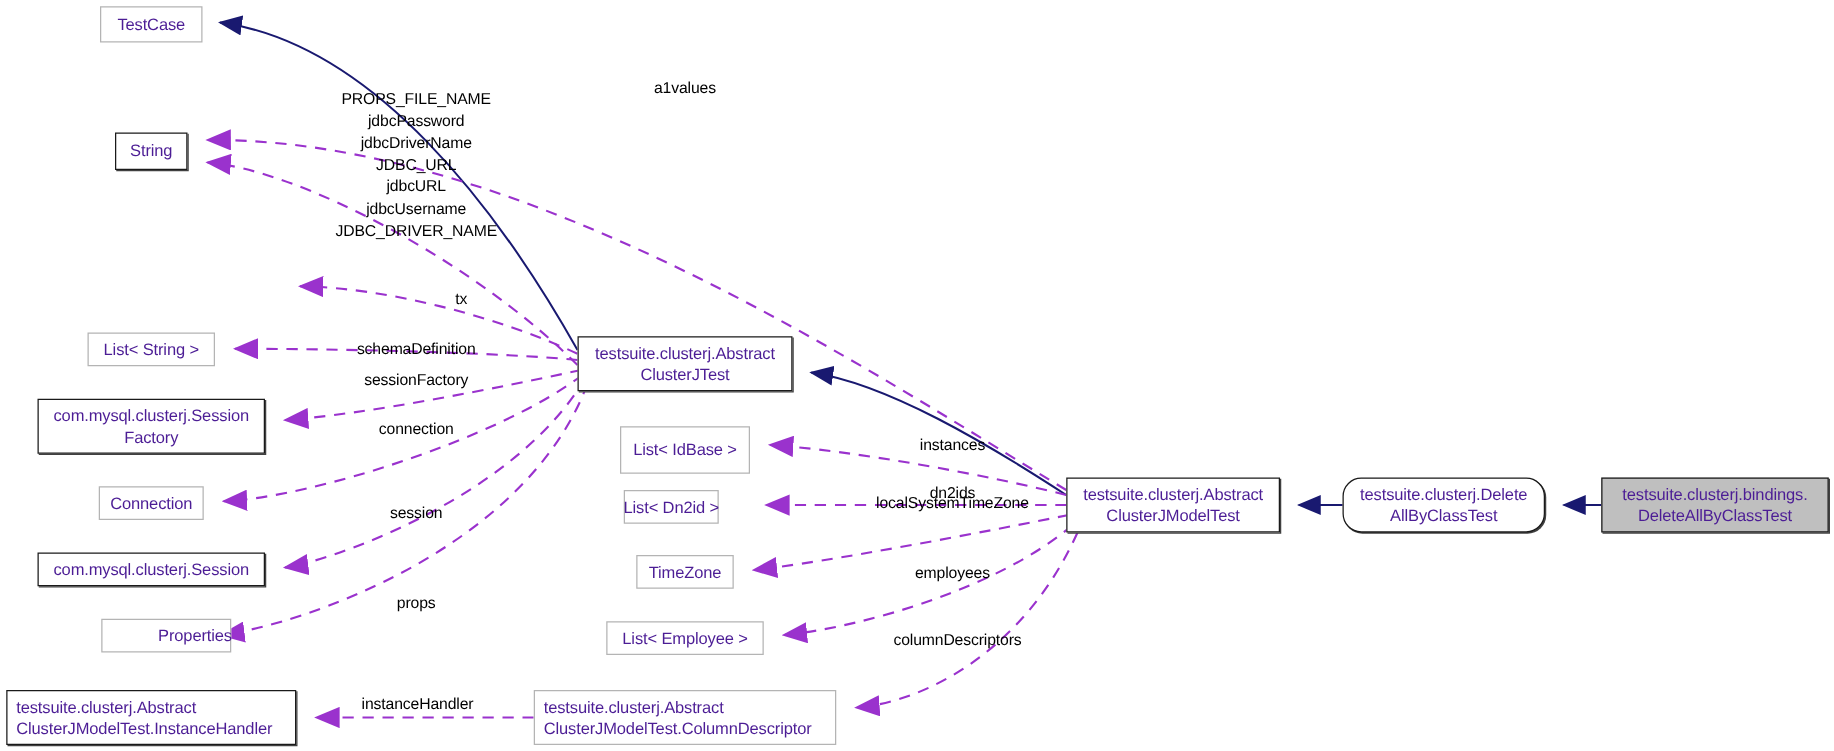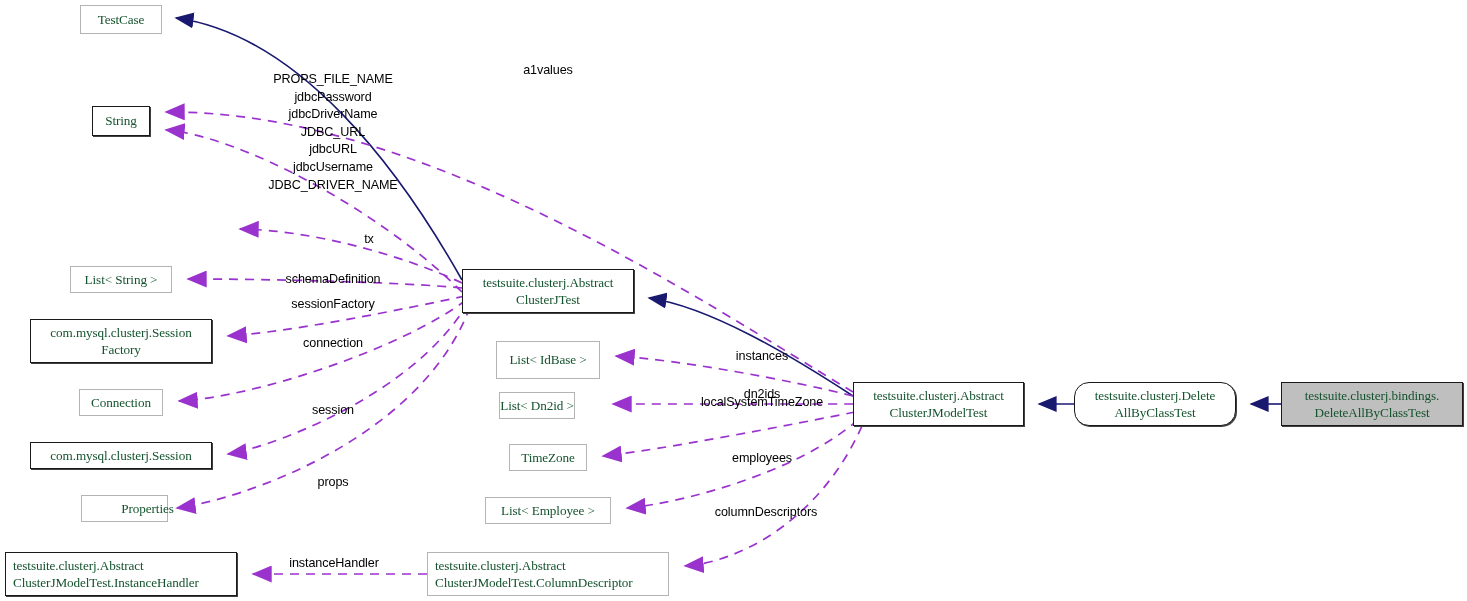--- a/index.html
+++ b/index.html
@@ -26,26 +26,25 @@
   }
   .uml-node {
     position: absolute;
     box-sizing: border-box;
     display: flex;
     align-items: center;
     justify-content: center;
     text-align: center;
     font-size: 13.2px;
     line-height: 17.5px;
-    color: #14532d;
+    color: #4c1d95;
     background: #ffffff;
     border: 1px solid #b4b4b4;
     white-space: pre;
     letter-spacing: -0.1px;
-    font-family: Liberation Serif, serif;
   }
   .uml-node.border-dark {
     border: 1px solid #1a1a1a;
     box-shadow: 1px 1px 0 0 #404040;
   }
   .uml-node.fill-gray {
     background: #bfbfbf;
     border: 1px solid #1a1a1a;
     box-shadow: 1px 1px 0 0 #404040;
   }
@@ -129,21 +128,21 @@
   </div>
 
   <div class="uml-node" style="left:79px;  top:389px; width:84px;  height:27px;">
     <span>Connection</span>
   </div>
 
   <div class="uml-node border-dark" style="left:30px;  top:442px; width:182px; height:27px;">
     <span>com.mysql.clusterj.Session</span>
   </div>
 
-  <div class="uml-node" style="left:81px;  top:495px; width:87px;  height:27px;padding-left:46px;">
+  <div class="uml-node" style="left:81px;  top:495px; width:104px;  height:27px;padding-left:46px;">
     <span>Properties</span>
   </div>
 
   <div class="uml-node border-dark align-left" style="left:5px;   top:552px; width:232px; height:44px;">
     <span>testsuite.clusterj.Abstract
 ClusterJModelTest.InstanceHandler</span>
   </div>
 
   <div class="uml-node border-dark" style="left:462px; top:269px; width:172px; height:44px;">
     <span>testsuite.clusterj.Abstract

